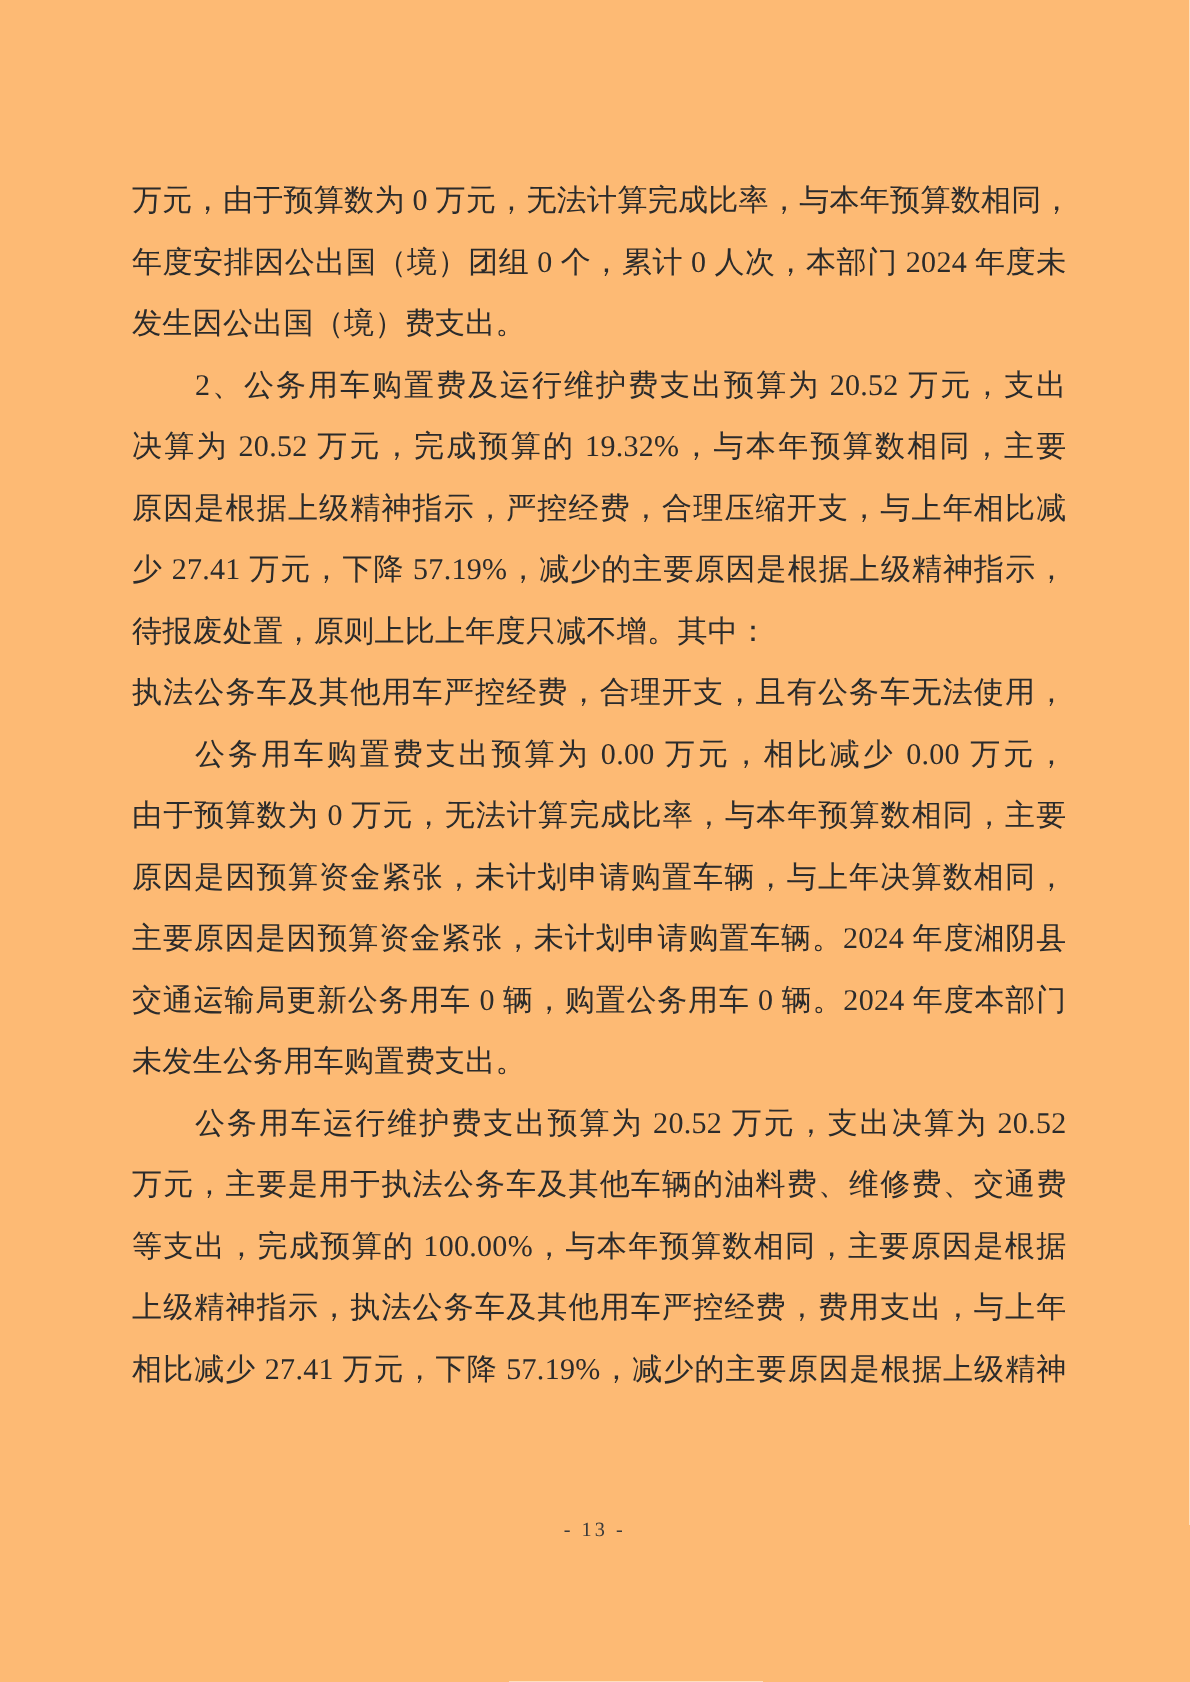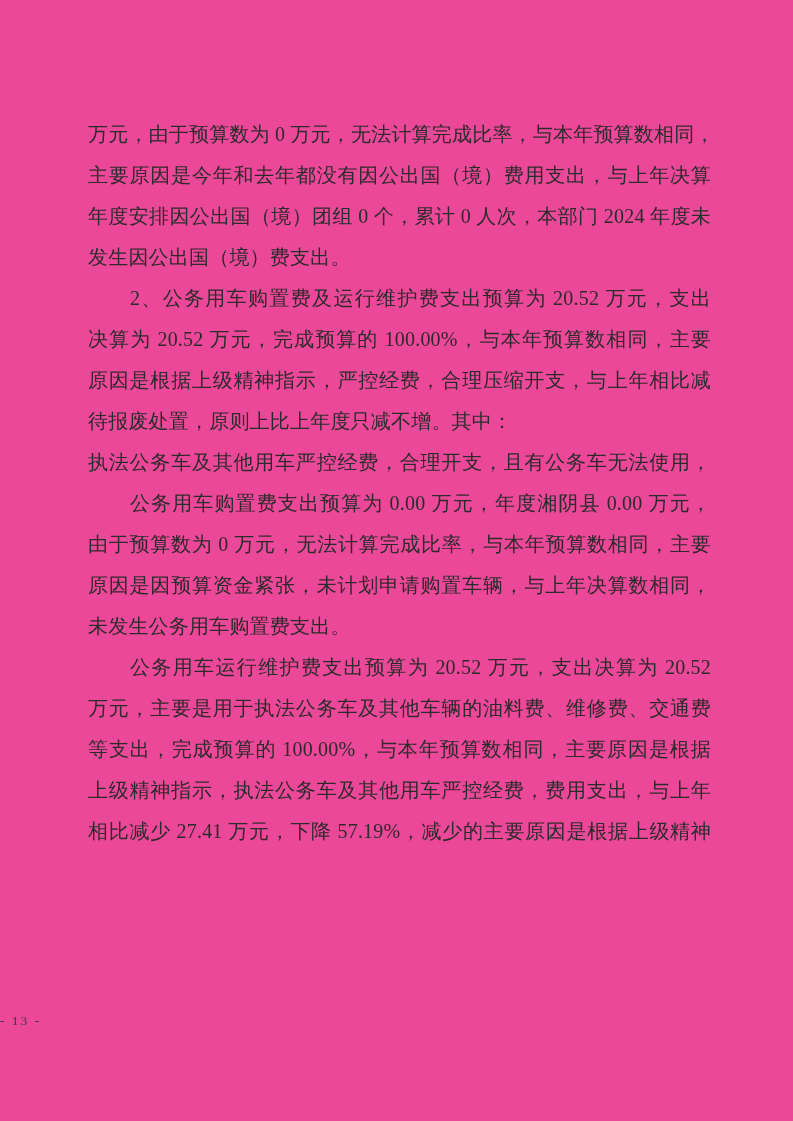--- a/index.html
+++ b/index.html
@@ -9,21 +9,21 @@
     height: 1121px;
     background: #fdfdfc;
     overflow: hidden;
     font-family: "Liberation Serif", "DejaVu Serif", serif;
     color: #2b2b2b;
   }
   .page {
     position: relative;
     width: 793px;
     height: 1121px;
-    background: #ec4899;
+    background: #fdba74;
   }
   .text-block {
     position: absolute;
     left: 88px;
     top: 114px;
     width: 623px;
   }
   .line {
     height: 41px;
     line-height: 41px;
@@ -39,48 +39,50 @@
   }
   .line.indent {
     text-indent: 42px;
     font-family: Liberation Serif, serif;
   }
   .footer {
     position: absolute;
     left: 0;
     top: 1011px;
     width: 793px;
-    text-align: left;
+    text-align: center;
   }
   .page-num {
     font-size: 13.5px;
     letter-spacing: 2px;
     color: #3a3a3a;
   }
 </style>
 </head>
 <body>
 
 <div class="page">
   <div class="text-block">
 
     <div class="line">万元，由于预算数为 0 万元，无法计算完成比率，与本年预算数相同，</div>
-    <div class="line">主要原因是今年和去年都没有因公出国（境）费用支出，与上年决算</div>
     <div class="line">年度安排因公出国（境）团组 0 个，累计 0 人次，本部门 2024 年度未</div>
     <div class="line end">发生因公出国（境）费支出。</div>
 
     <div class="line indent">2、公务用车购置费及运行维护费支出预算为 20.52 万元，支出</div>
-    <div class="line">决算为 20.52 万元，完成预算的 100.00%，与本年预算数相同，主要</div>
+    <div class="line">决算为 20.52 万元，完成预算的 19.32%，与本年预算数相同，主要</div>
     <div class="line">原因是根据上级精神指示，严控经费，合理压缩开支，与上年相比减</div>
+    <div class="line">少 27.41 万元，下降 57.19%，减少的主要原因是根据上级精神指示，</div>
     <div class="line end">待报废处置，原则上比上年度只减不增。其中：</div>
     <div class="line">执法公务车及其他用车严控经费，合理开支，且有公务车无法使用，</div>
 
-    <div class="line indent">公务用车购置费支出预算为 0.00 万元，年度湘阴县 0.00 万元，</div>
+    <div class="line indent">公务用车购置费支出预算为 0.00 万元，相比减少 0.00 万元，</div>
     <div class="line">由于预算数为 0 万元，无法计算完成比率，与本年预算数相同，主要</div>
     <div class="line">原因是因预算资金紧张，未计划申请购置车辆，与上年决算数相同，</div>
+    <div class="line">主要原因是因预算资金紧张，未计划申请购置车辆。2024 年度湘阴县</div>
+    <div class="line">交通运输局更新公务用车 0 辆，购置公务用车 0 辆。2024 年度本部门</div>
     <div class="line end">未发生公务用车购置费支出。</div>
 
     <div class="line indent">公务用车运行维护费支出预算为 20.52 万元，支出决算为 20.52</div>
     <div class="line">万元，主要是用于执法公务车及其他车辆的油料费、维修费、交通费</div>
     <div class="line">等支出，完成预算的 100.00%，与本年预算数相同，主要原因是根据</div>
     <div class="line">上级精神指示，执法公务车及其他用车严控经费，费用支出，与上年</div>
     <div class="line">相比减少 27.41 万元，下降 57.19%，减少的主要原因是根据上级精神</div>
 
   </div>
 

